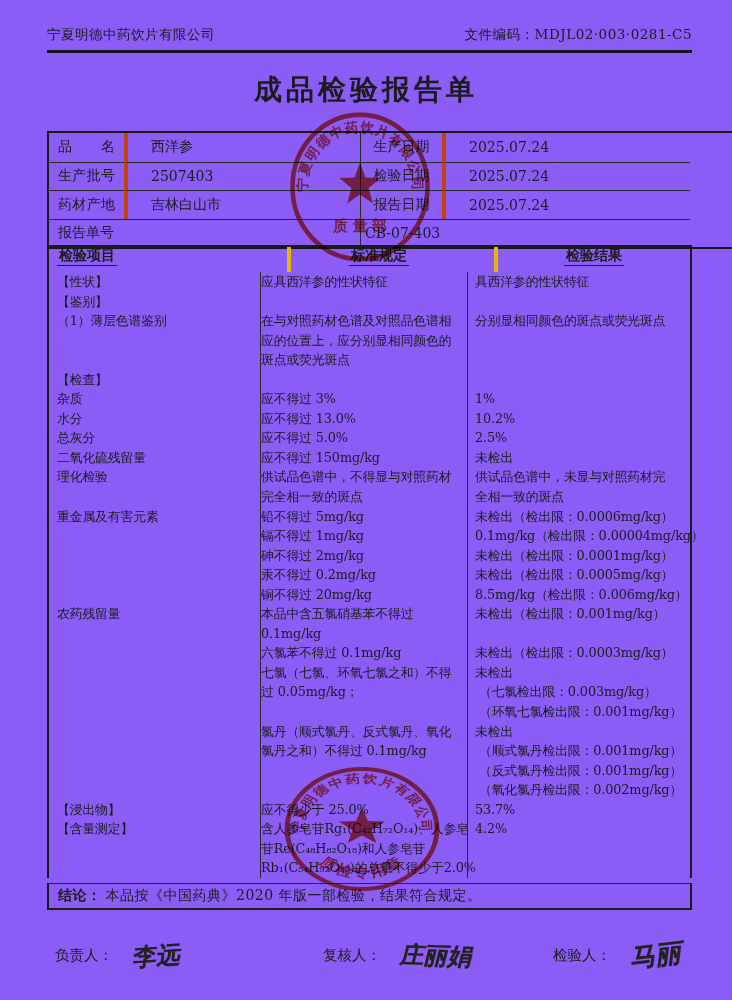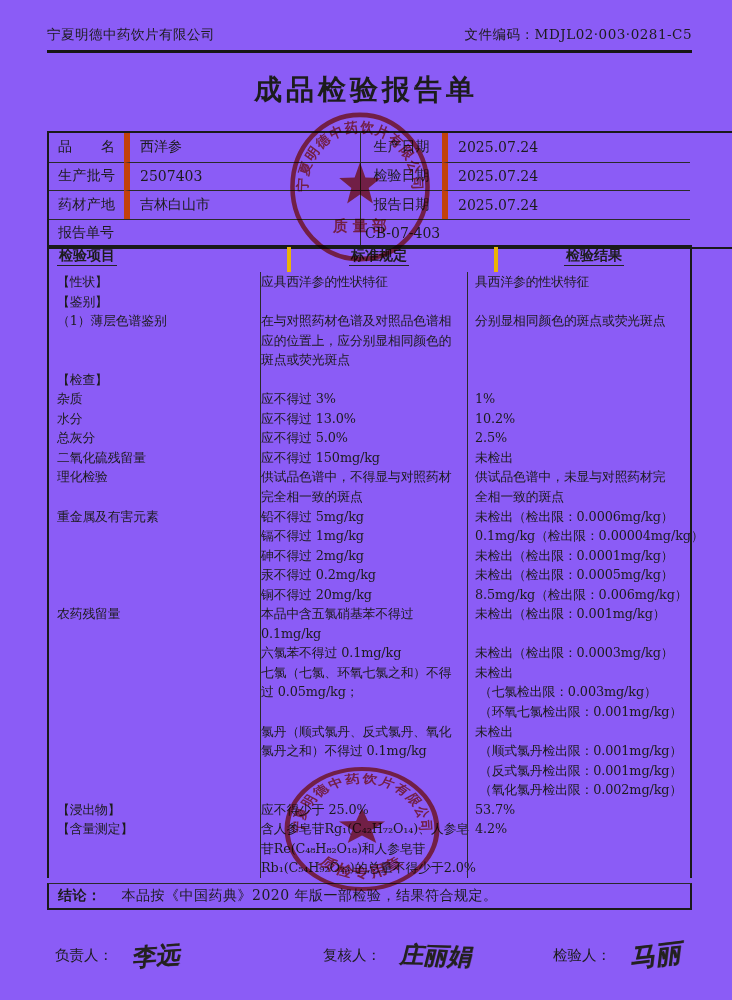--- a/index.html
+++ b/index.html
@@ -25,21 +25,21 @@
     border:2px solid #1a1a1a;box-sizing:border-box;
     display:grid;
     grid-template-columns:75px 236px 82px 248px;
     grid-auto-rows:28.5px;
     font-size:14px;
   }
   .info>div{display:flex;align-items:center;box-sizing:border-box;border-top:1px solid #2a2a2a;}
   .info>div.r1{border-top:none;}
   .ilab{padding:0 9px;}
   .ilab span{width:100%;text-align:justify;text-align-last:justify;}
-  .ival{padding-left:10px;border-left:6px solid #c2410c;}
+  .ival{padding-left:23px;border-left:4px solid #c2410c;}
   .ilab2{padding:0 6px;border-left:1px solid #2a2a2a;justify-content:center;}
   .span2{grid-column:1 / span 2;padding-left:9px;}
   .span2v{grid-column:3 / span 2;border-left:1px solid #2a2a2a;padding-left:4px;}
   
   .spec{
     position:absolute;left:47px;top:245px;width:645px;
     border:2px solid #1a1a1a;border-bottom:none;box-sizing:border-box;
   }
   .spec-head{display:grid;grid-template-columns:211px 207px 223px;height:25px;font-size:14px;}
   .spec-head>div{display:flex;align-items:flex-start;box-sizing:border-box;font-weight:bold;}
@@ -53,21 +53,21 @@
   }
   .spec-body .c0{padding-left:8px;}
   .spec-body .c1{padding-left:0;border-left:1px solid #2a2a2a;}
   .spec-body .c2{padding-left:7px;border-left:1px solid #2a2a2a;}
   
   .concl{
     position:absolute;left:47px;top:883px;width:645px;height:27px;
     border:2px solid #1a1a1a;border-top:1px solid #2a2a2a;box-sizing:border-box;
     display:flex;align-items:center;font-size:14px;padding-left:9px;letter-spacing:.5px;
   }
-  .concl b{margin-right:20px;}
+  .concl b{margin-right:4px;}
   
   .sigs{
     position:absolute;left:55px;top:938px;width:640px;
     display:flex;align-items:center;font-size:14.5px;
   }
   .sig-group{display:flex;align-items:center;}
   .sig-name{
     display:inline-block;font-size:24px;font-weight:600;color:#23211f;
     margin-left:20px;transform:rotate(-4deg) skewX(-10deg);
     text-shadow:.6px .3px 0 rgba(35,33,31,.55);

